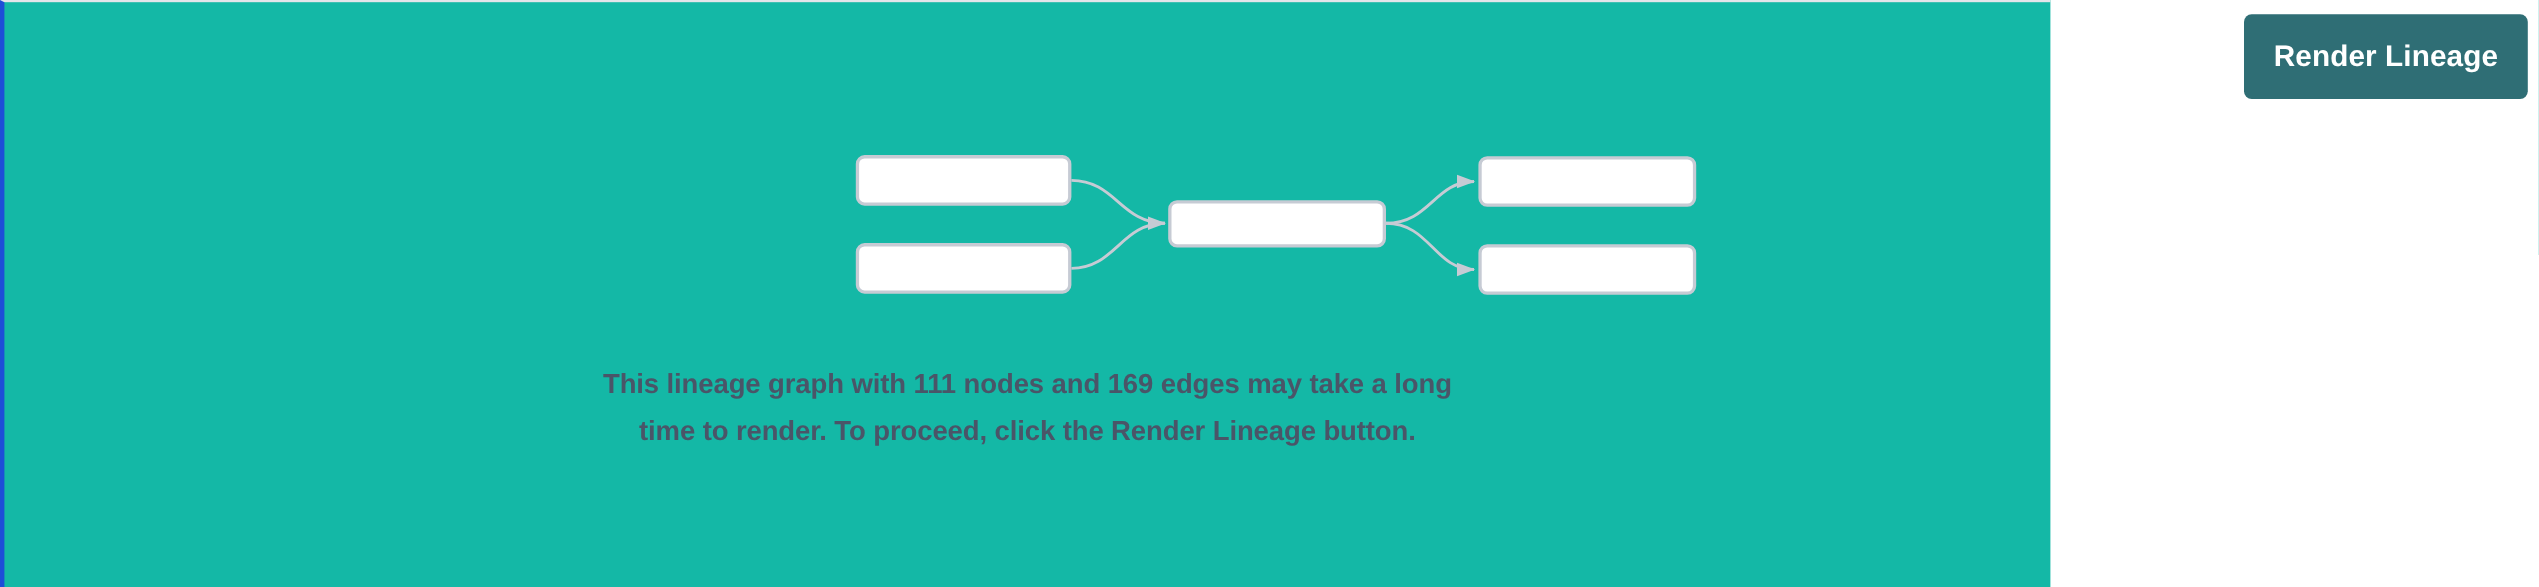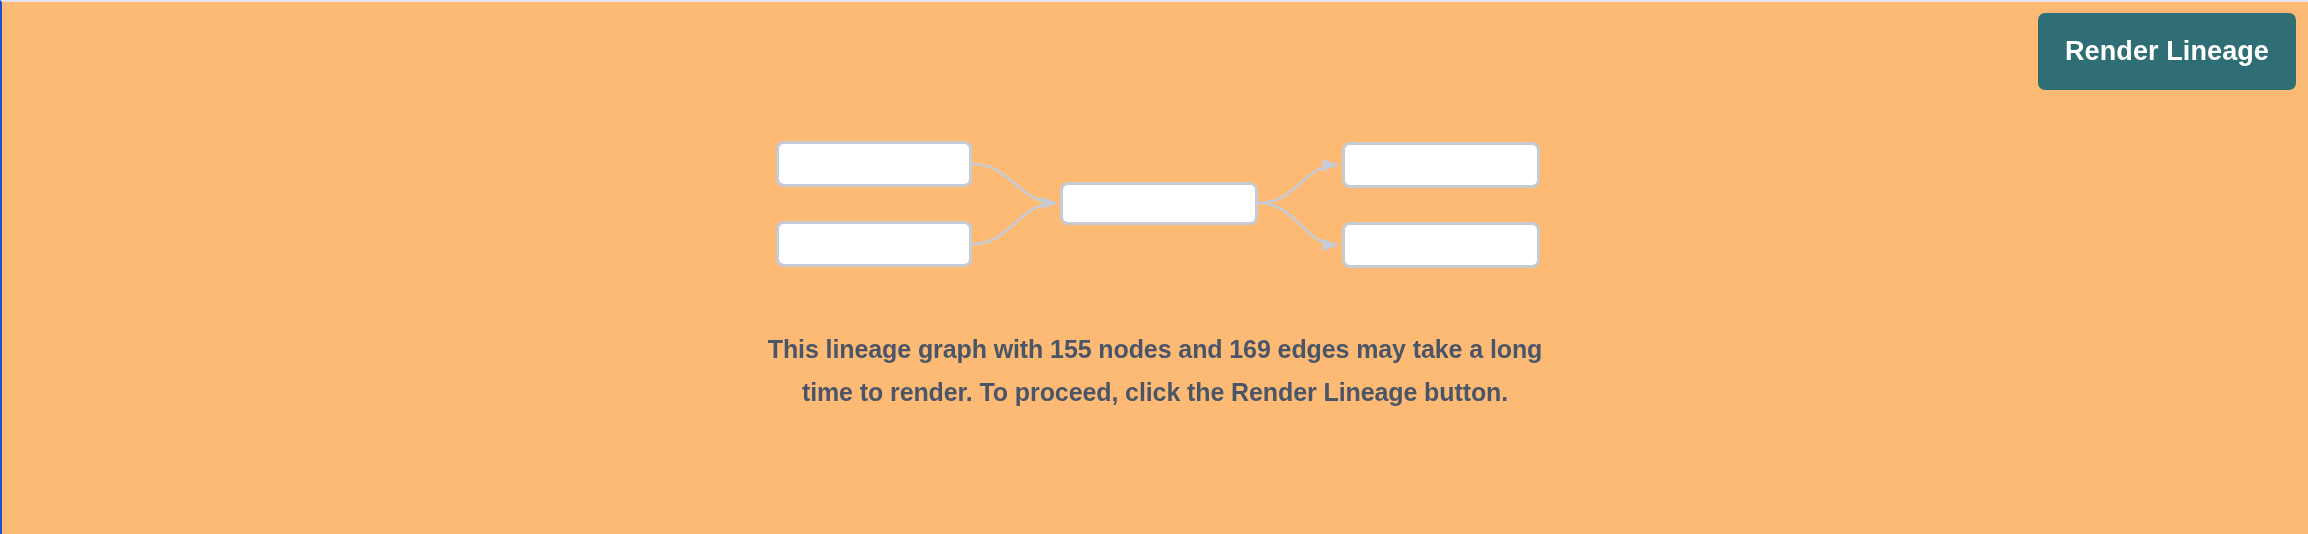--- a/index.html
+++ b/index.html
@@ -9,26 +9,26 @@
   body {
     width: 2308px;
     height: 534px;
     background: #ffffff;
     font-family: "Liberation Sans", sans-serif;
     overflow: hidden;
   }
 
   .app-panel {
     position: relative;
-    width: 2308px;
+    width: 1864px;
     height: 534px;
-    background: #fdba74;
+    background: #14b8a6;
     box-sizing: border-box;
     border-top: 2px solid #e3e5ea;
-    border-left: 2px solid #1d4ed8;
+    border-left: 4px solid #1d4ed8;
   }
 
   
   .render-button {
     position: absolute;
     left: 2036px;
     top: 11px;
     width: 258px;
     height: 77px;
     background: #2f6e75;
@@ -117,15 +117,15 @@
       <path d="M 1256,201 C 1296,201 1300,243 1336,243" fill="none" stroke="#c6cbd4" stroke-width="2.6" marker-end="url(#arrowhead)"></path>
     </svg>
 
     <div class="lineage-node node-tl"></div>
     <div class="lineage-node node-bl"></div>
     <div class="lineage-node node-mid"></div>
     <div class="lineage-node node-tr"></div>
     <div class="lineage-node node-br"></div>
   </div>
 
-  <div class="message-block">This lineage graph with 155 nodes and 169 edges may take a long time to render. To proceed, click the Render Lineage button.</div>
+  <div class="message-block">This lineage graph with 111 nodes and 169 edges may take a long time to render. To proceed, click the Render Lineage button.</div>
 
 </div>
 
 </body></html>

